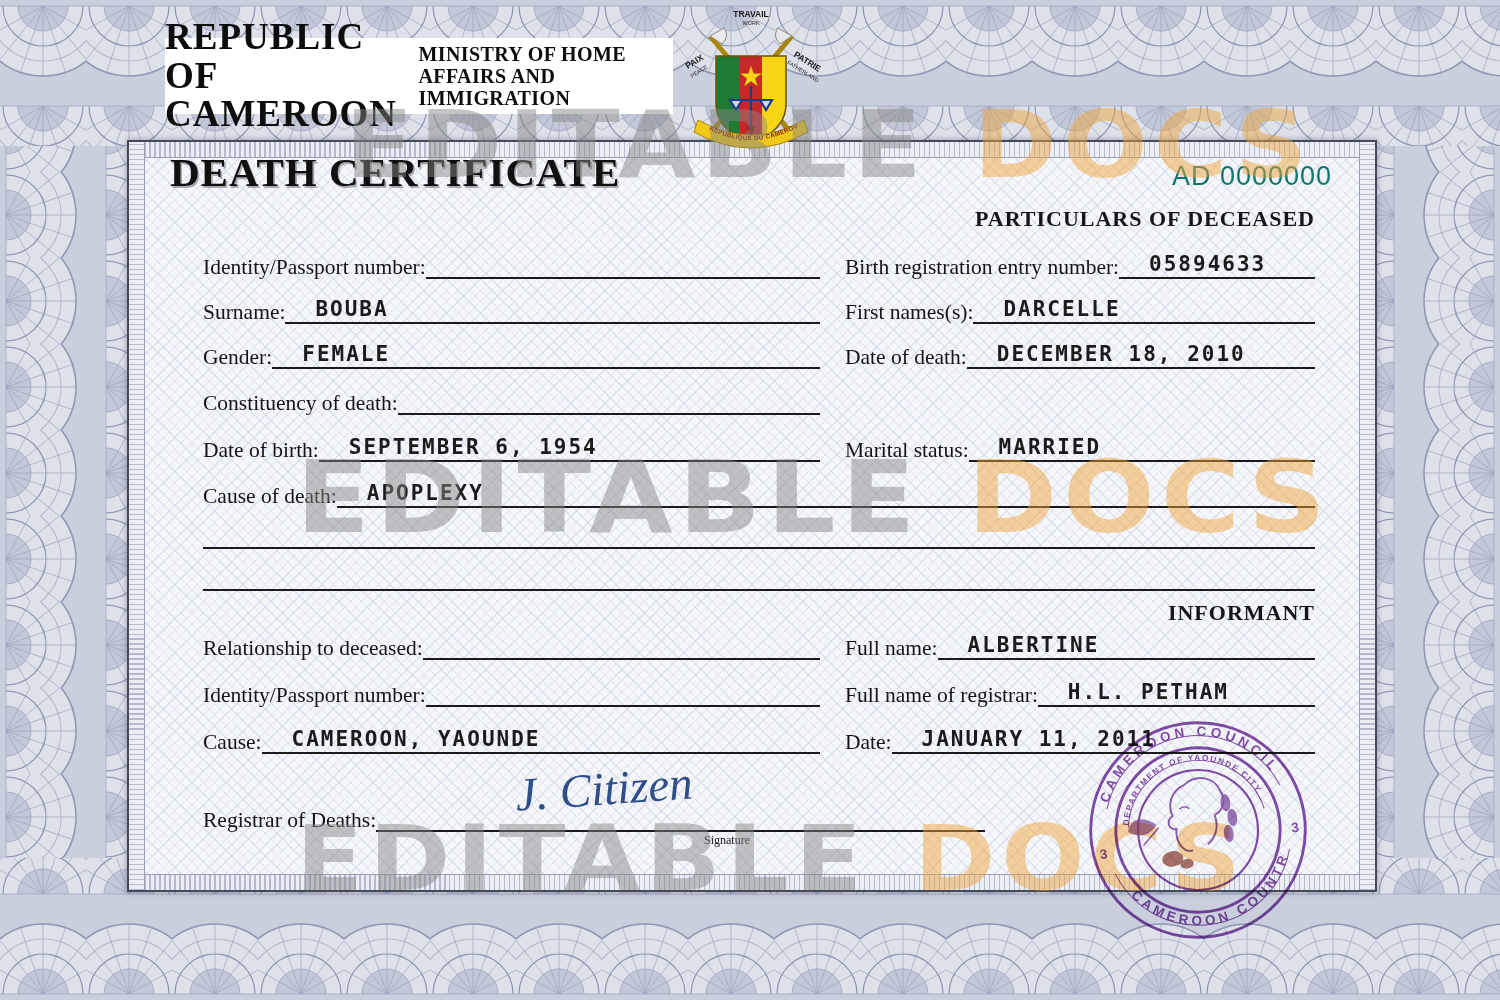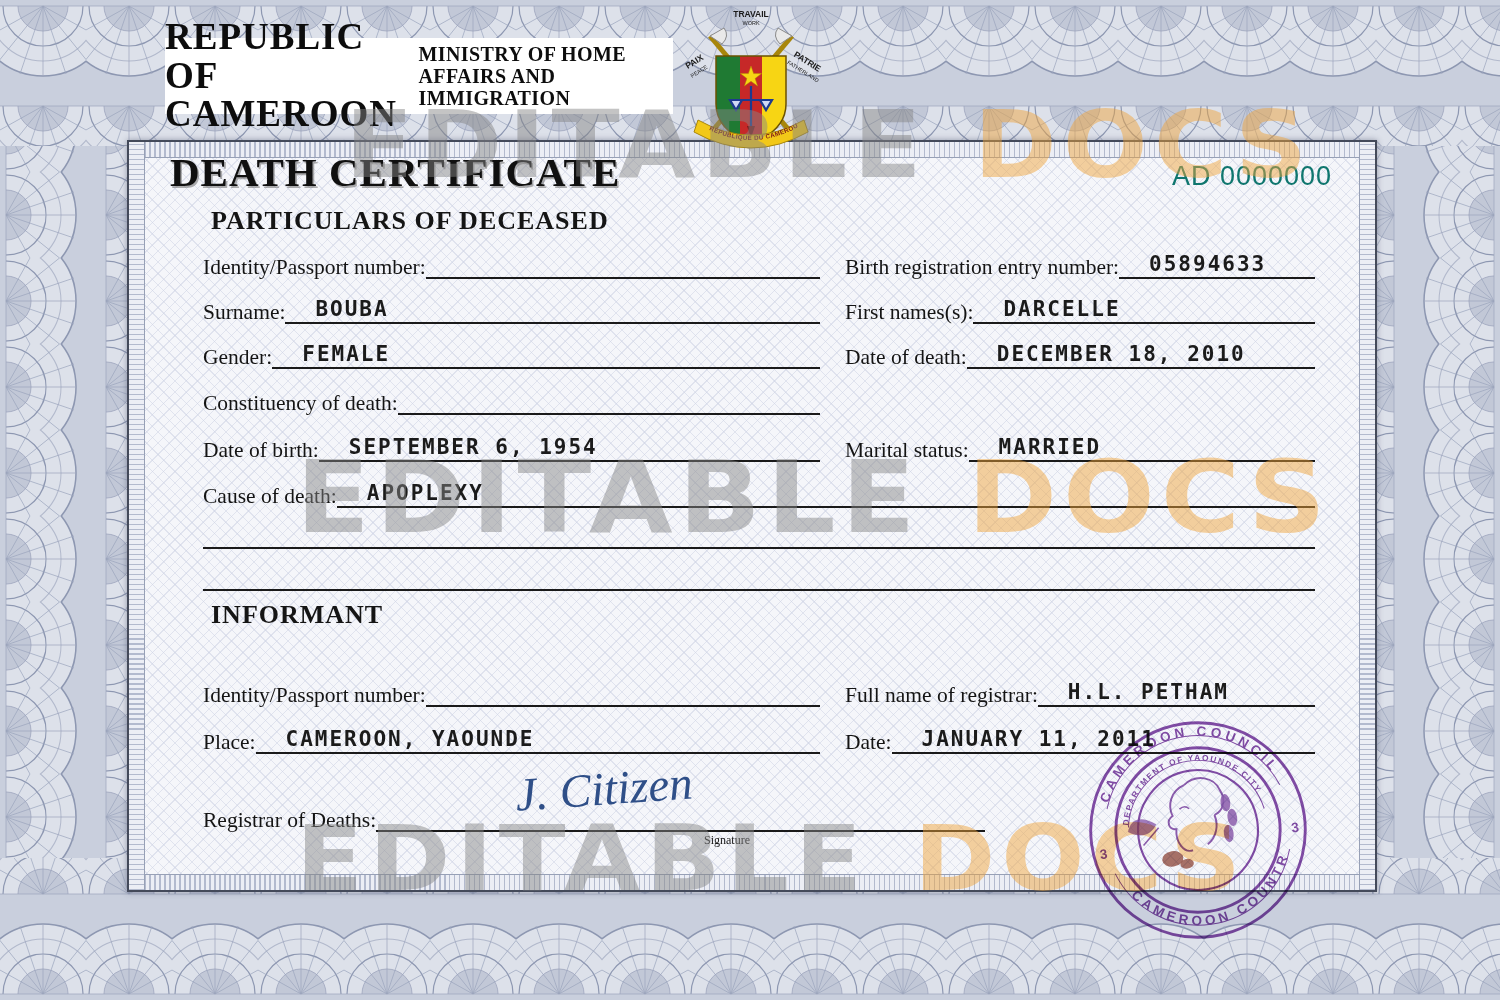--- a/index.html
+++ b/index.html
@@ -25,21 +25,21 @@
     display:flex;flex-direction:row;justify-content:center;align-items:center;}
   #header-box .country{font-size:37px;font-weight:700;letter-spacing:1px;color:#0d0d0d;line-height:1.05;}
   #header-box .ministry{font-size:20px;font-weight:700;letter-spacing:.4px;color:#0d0d0d;line-height:1.1;}
   #coat{position:absolute;left:674px;top:8px;width:154px;height:142px;z-index:3;}
 
   
   .abs{position:absolute;z-index:3;}
   #title{left:170px;top:148px;font-size:41px;font-weight:700;letter-spacing:1px;color:#101010;
     text-shadow:1.6px 1.6px 0 rgba(110,110,110,.55);}
   #cert-no{left:1172px;top:161px;font-family:"Liberation Sans",sans-serif;font-size:27px;color:#0f766e;letter-spacing:1px;}
-  .section-heading{width:1112px;left:211px;text-align:left;font-size:26px;font-weight:700;letter-spacing:1px;color:#151515;}
+  .section-heading{width:1112px;left:203px;text-align:right;font-size:22px;font-weight:700;letter-spacing:1px;color:#151515;}
 
   
   .frow{position:absolute;left:203px;width:1112px;display:flex;align-items:flex-end;height:34px;z-index:3;}
   .fcell{display:flex;align-items:flex-end;}
   .fcell.lc{width:617px;margin-top:13px;}
   .fcell.rc{flex:1;margin-left:25px;align-items:flex-end;}
   .fcell.full{width:100%;}
   .flabel{font-size:21.5px;color:#141414;white-space:nowrap;line-height:1;padding-bottom:1px;}
   .fline{flex:1;border-bottom:2px solid #1a1a1a;display:flex;align-items:flex-end;}
   .fvalue{font-family:"DejaVu Sans Mono",monospace;font-weight:700;font-size:21px;letter-spacing:2px;
@@ -291,37 +291,51 @@
         <span class="fline">
           <span class="fvalue">APOPLEXY</span>
         </span>
       </div>
   </div>
   <div class="blank-line" style="top:547px;"></div>
   <div class="blank-line" style="top:589px;"></div>
 
   <div class="abs section-heading" style="top:600px;">INFORMANT</div>
 
+  <div class="frow" style="top:626px;">
+    <div class="fcell lc">
+        <span class="flabel">Relationship to deceased:</span>
+        <span class="fline">
+          <span class="fvalue"></span>
+        </span>
+      </div>
+    <div class="fcell rc">
+        <span class="flabel">Full name:</span>
+        <span class="fline">
+          <span class="fvalue">ALBERTINE</span>
+        </span>
+      </div>
+  </div>
   <div class="frow" style="top:673px;">
     <div class="fcell lc">
         <span class="flabel">Identity/Passport number:</span>
         <span class="fline">
           <span class="fvalue"></span>
         </span>
       </div>
     <div class="fcell rc">
         <span class="flabel">Full name of registrar:</span>
         <span class="fline">
           <span class="fvalue">H.L. PETHAM</span>
         </span>
       </div>
   </div>
   <div class="frow" style="top:720px;">
     <div class="fcell lc">
-        <span class="flabel">Place:</span>
+        <span class="flabel">Cause:</span>
         <span class="fline">
           <span class="fvalue">CAMEROON, YAOUNDE</span>
         </span>
       </div>
     <div class="fcell rc">
         <span class="flabel">Date:</span>
         <span class="fline">
           <span class="fvalue">JANUARY 11, 2011</span>
         </span>
       </div>

